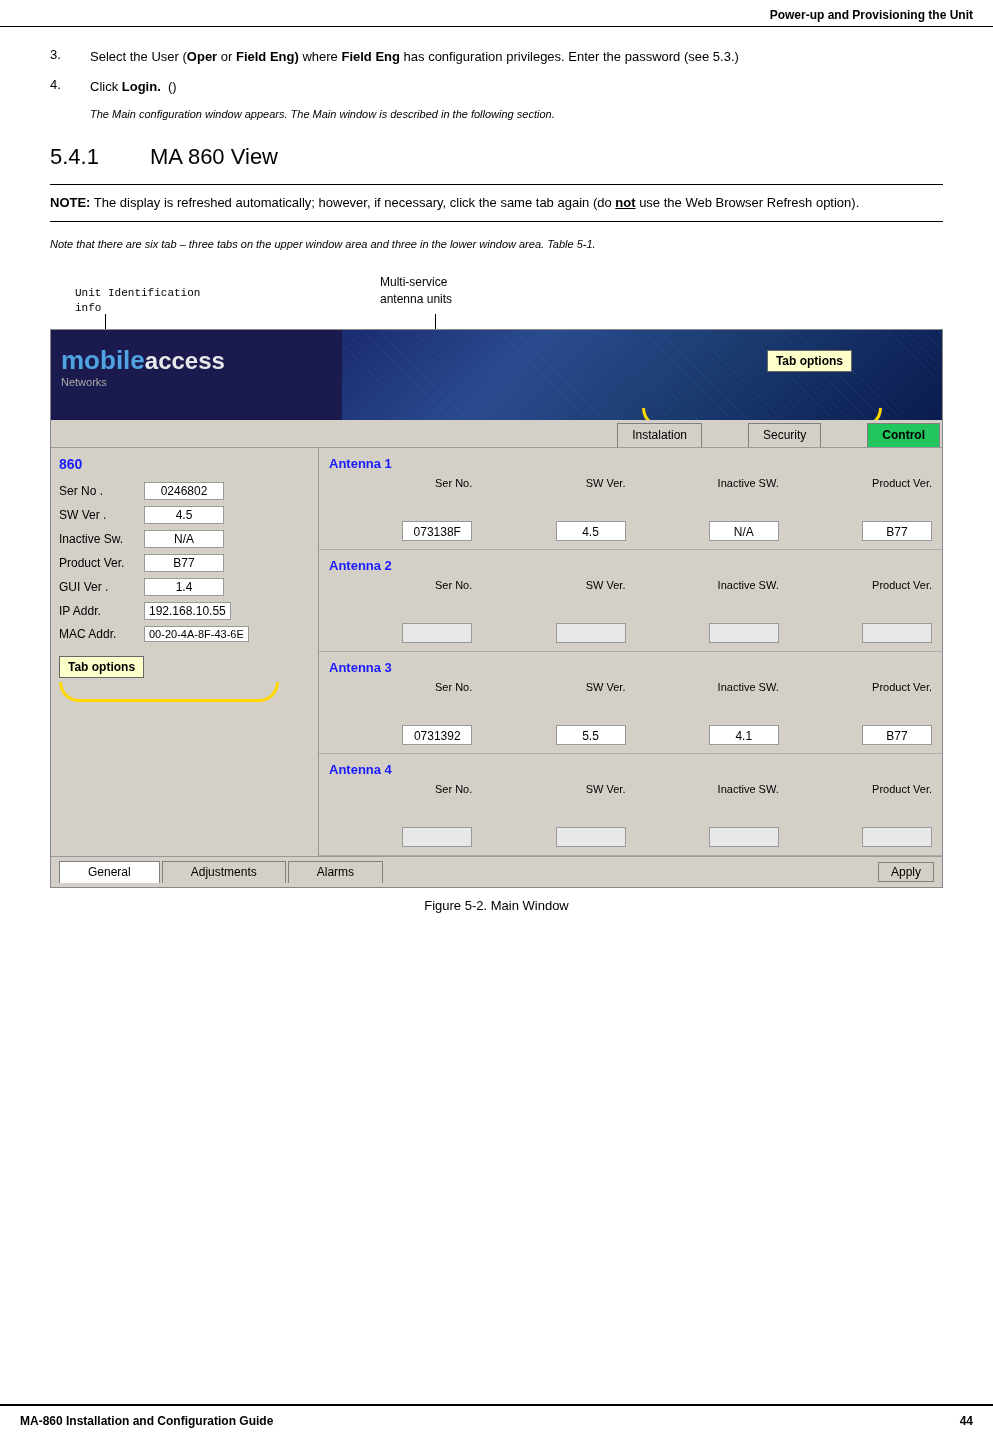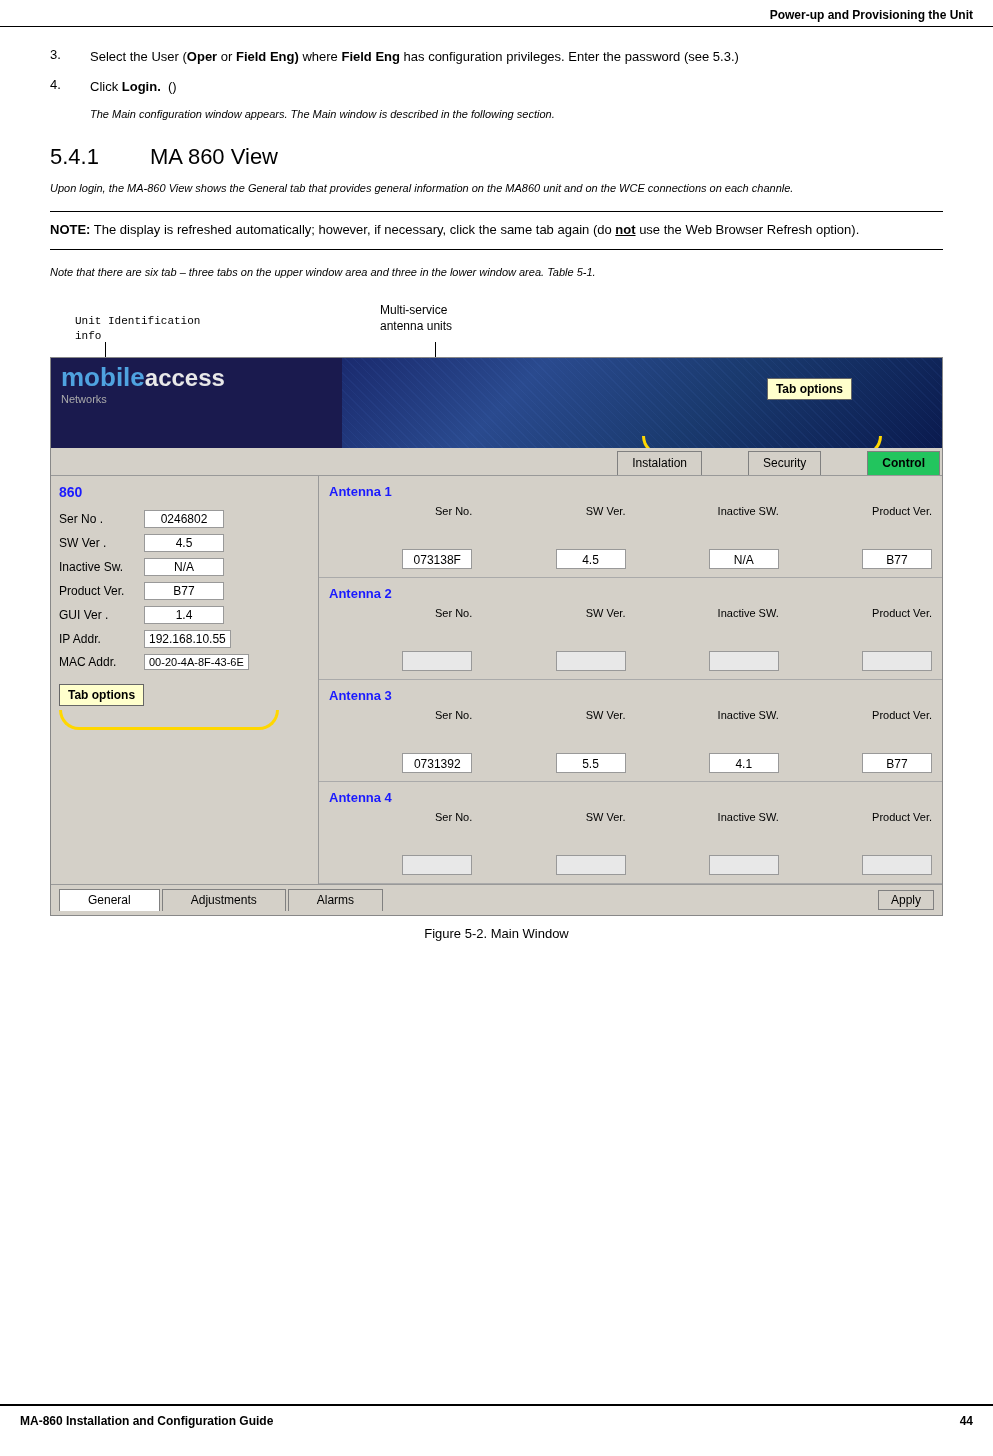--- a/index.html
+++ b/index.html
@@ -102,21 +102,21 @@
       background: #1a1a4e;
       height: 90px;
       position: relative;
       display: flex;
       align-items: center;
       overflow: hidden;
     }
     .banner-logo {
       position: absolute;
       left: 10px;
-      top: 4px;
+      top: 15px;
       z-index: 2;
     }
 
     
     .banner-shapes {
       position: absolute;
       right: 0;
       top: 0;
       width: 600px;
       height: 90px;
@@ -347,21 +347,20 @@
   </div>
   <div style="margin-left:40px; margin-bottom:14px;">
     <span class="body-text">The  Main  configuration  window  appears.  The  Main  window  is  described  in  the  following section.</span>
   </div>
 
   <div class="section-heading">
     <span class="section-num">5.4.1</span>
     <span class="section-title">MA 860 View</span>
   </div>
 
-  <p class="body-text">Upon  login,  the  MA-860  View  shows  the  General  tab  that  provides  general  information  on  the MA860 unit and on the WCE connections on each channle.</p>
 
   <div class="note-box">
     <span class="bold">NOTE:</span><span> The  display  is  refreshed  automatically;  however,  if  necessary,  click  the  same  tab  again (do </span><span class="bold underline">not</span><span> use the Web Browser Refresh option).</span>
   </div>
 
   <p class="body-text">Note  that  there  are  six  tab  –  three  tabs  on  the  upper  window  area  and  three  in  the  lower window area. Table 5-1.</p>
 
   <div class="figure-container">
 
     <div style="position:relative; height:55px; margin-left:10px;">

